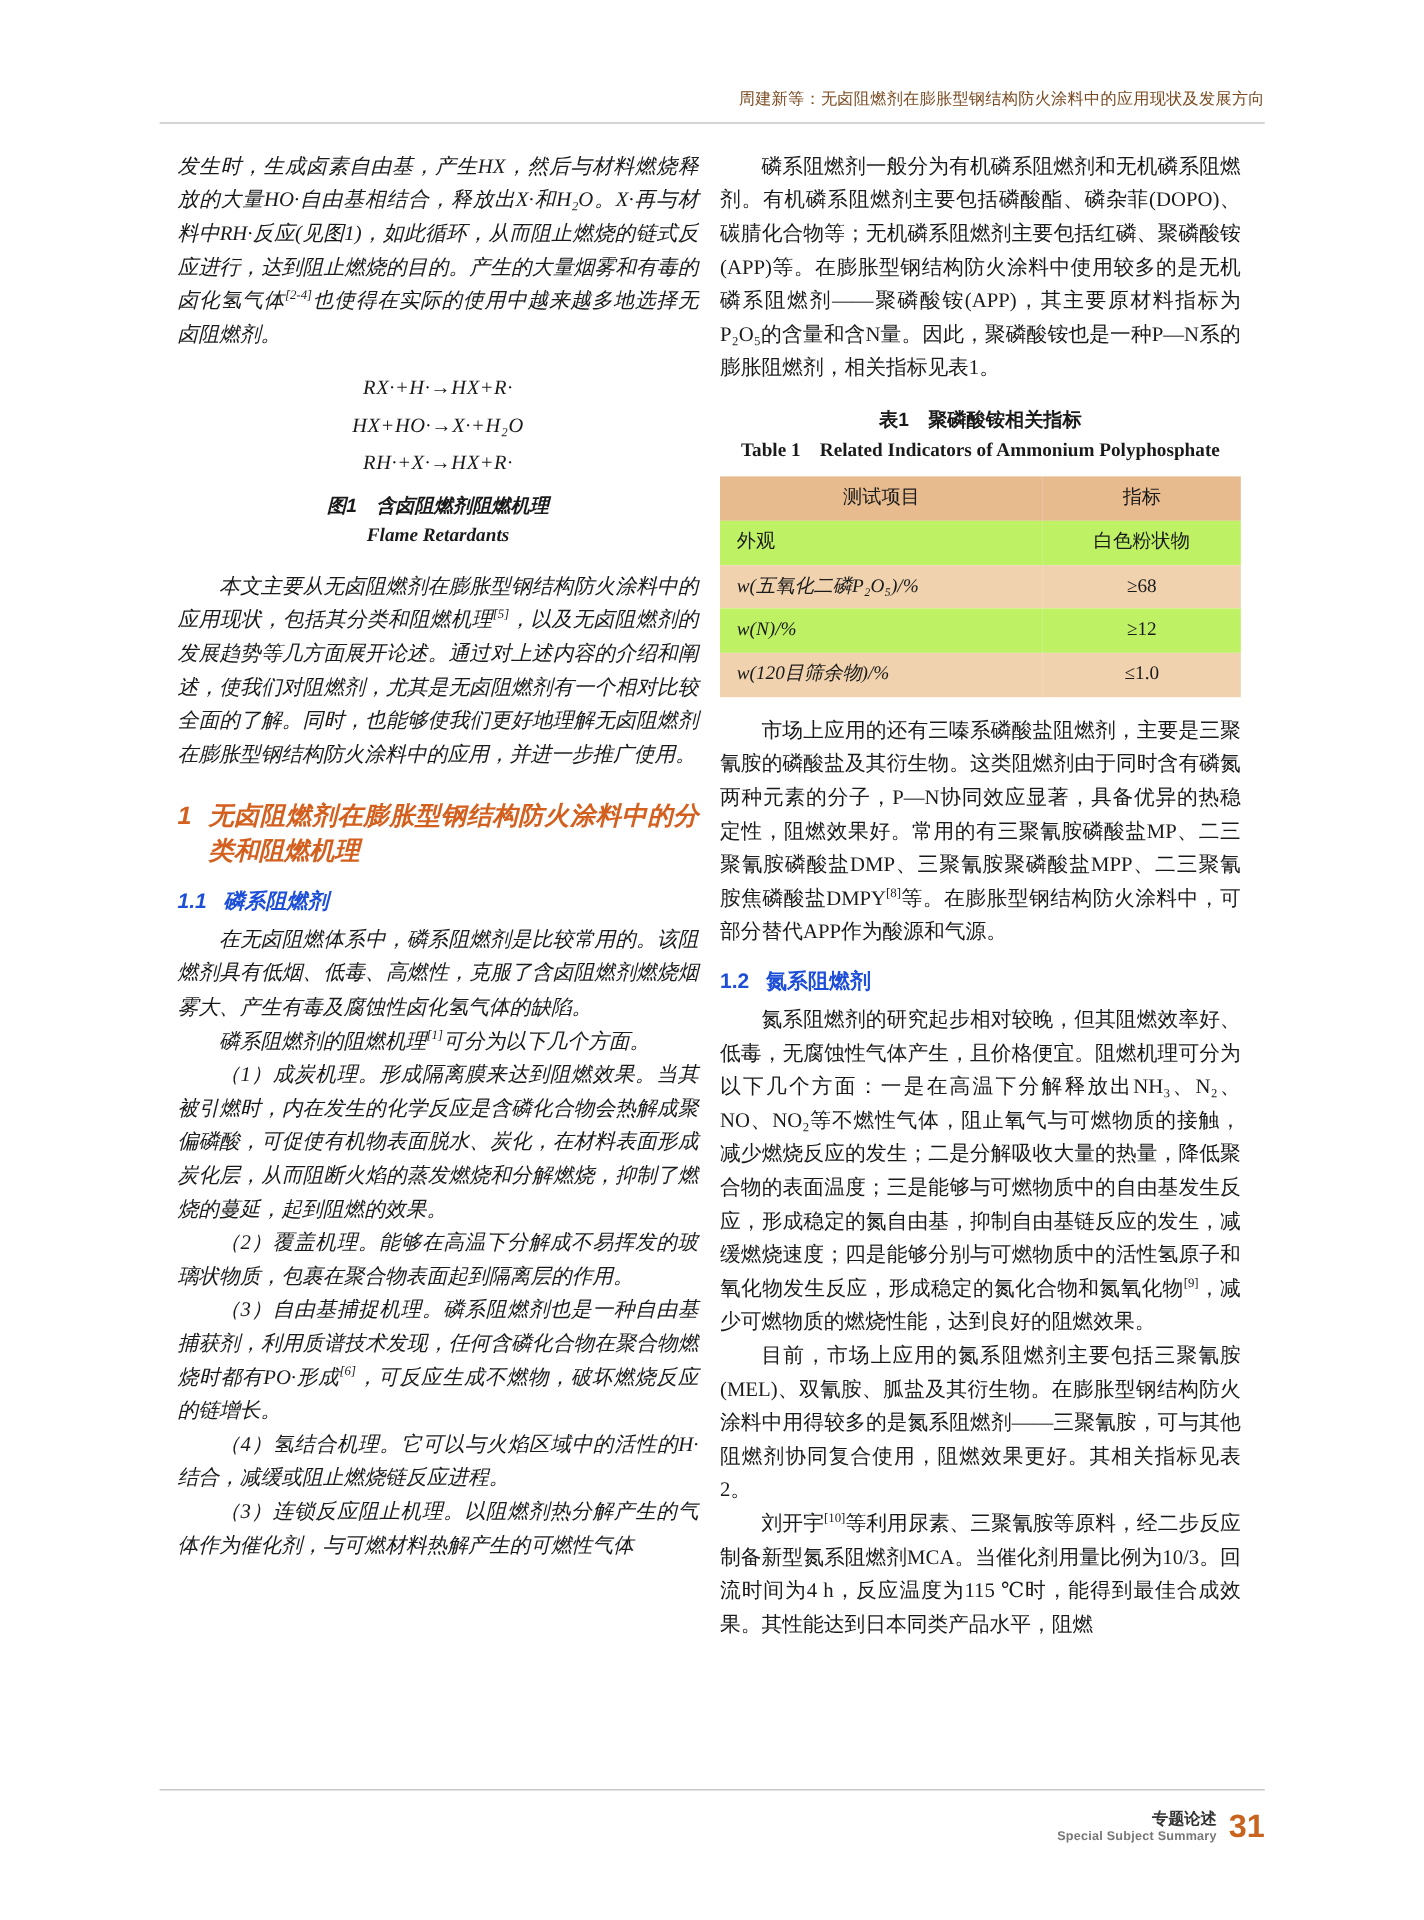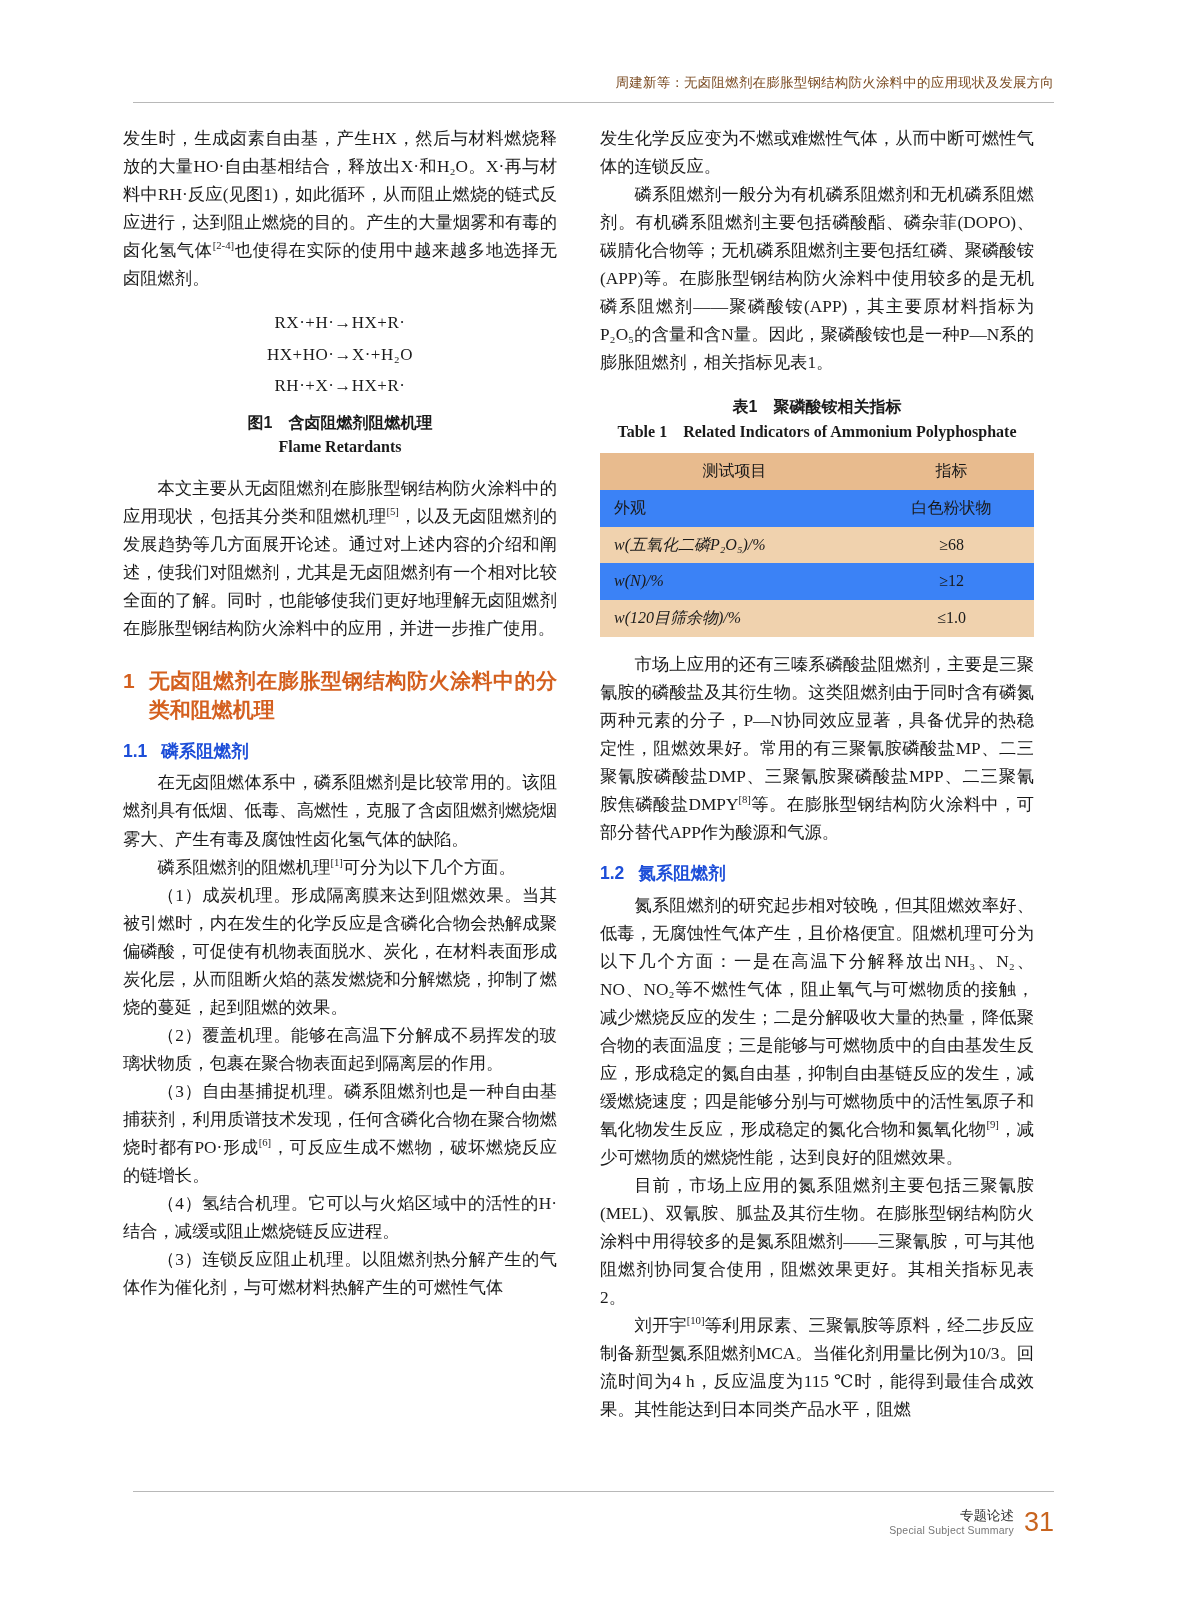--- a/index.html
+++ b/index.html
@@ -40,21 +40,21 @@
   
   .col {
     position: absolute;
     top: 125px;
     width: 434px;
     font-size: 17.3px;
     line-height: 1.62;
     text-align: justify;
     text-justify: inter-ideograph;
   }
-  .col-left { left: 123px; }
+  .col-left { left: 148px; font-style: italic; }
   .col-right { left: 600px; }
 
   p { margin: 0; }
   p.ind { text-indent: 2em; }
 
   sup { font-size: 0.62em; vertical-align: super; line-height: 0; }
 
   
   .equations {
     margin-top: 14px;
@@ -127,34 +127,35 @@
   table.data thead th {
     background: #e8bb8e;
     font-weight: normal;
     text-align: center;
     font-family: "Liberation Sans", sans-serif;
     font-size: 16px;
   }
   table.data tbody td { text-align: left; padding-left: 14px; }
   table.data tbody td.val { text-align: center; padding-left: 0; }
   table.data tbody tr.alt td { background: #f0d2ae; }
-  table.data tbody tr td { background: #3b82f6; }
+  table.data tbody tr td { background: #bef264; }
   table.data tbody tr.alt td { background: #f0d2ae; }
   table.data .ital { font-style: italic; }
 
   
   .footer {
     position: absolute;
     bottom: 62px;
     left: 133px;
     width: 921px;
     display: flex;
     align-items: flex-end;
     justify-content: flex-end;
     gap: 10px;
+    font-weight: bold;
   }
   .footer-rule {
     position: absolute;
     bottom: 108px;
     left: 133px;
     width: 921px;
     height: 1px;
     background: #b8b8b8;
   }
   .footer-texts {
@@ -217,21 +218,20 @@
     <p class="ind"><span>（3）自由基捕捉机理。磷系阻燃剂也是一种自由基捕获剂，利用质谱技术发现，任何含磷化合物在聚合物燃烧时都有PO·形成</span><sup>[6]</sup><span>，可反应生成不燃物，破坏燃烧反应的链增长。</span></p>
 
     <p class="ind">（4）氢结合机理。它可以与火焰区域中的活性的H·结合，减缓或阻止燃烧链反应进程。</p>
 
 
     <p class="ind">（3）连锁反应阻止机理。以阻燃剂热分解产生的气体作为催化剂，与可燃材料热解产生的可燃性气体</p>
   </div>
 
   <div class="col col-right">
 
-    <p>发生化学反应变为不燃或难燃性气体，从而中断可燃性气体的连锁反应。</p>
 
     <p class="ind">磷系阻燃剂一般分为有机磷系阻燃剂和无机磷系阻燃剂。有机磷系阻燃剂主要包括磷酸酯、磷杂菲(DOPO)、碳腈化合物等；无机磷系阻燃剂主要包括红磷、聚磷酸铵(APP)等。在膨胀型钢结构防火涂料中使用较多的是无机磷系阻燃剂——聚磷酸铵(APP)，其主要原材料指标为P₂O₅的含量和含N量。因此，聚磷酸铵也是一种P—N系的膨胀阻燃剂，相关指标见表1。</p>
 
     <div class="table-title">
       <div class="cn">表1　聚磷酸铵相关指标</div>
       <div class="en">Table 1　Related Indicators of Ammonium  Polyphosphate</div>
     </div>
 
     <table class="data">
       <thead>

